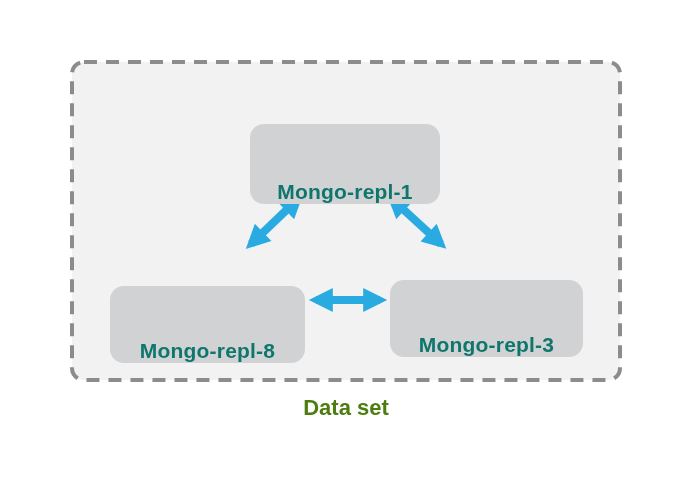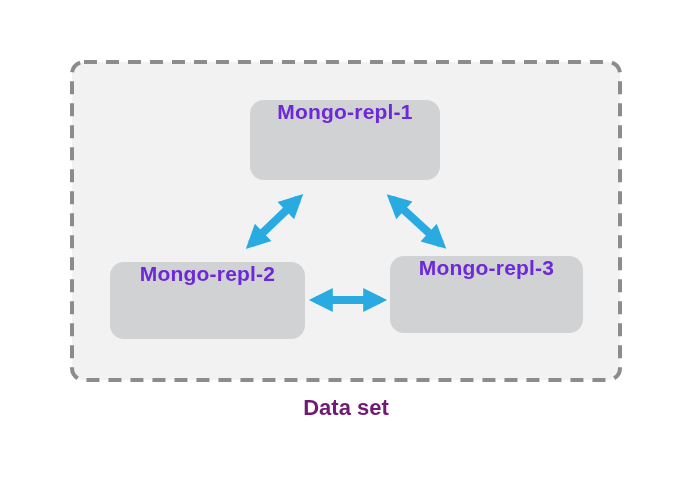--- a/index.html
+++ b/index.html
@@ -20,39 +20,40 @@
     left: 0;
     top: 0;
     width: 694px;
     height: 484px;
   }
   .node {
     position: absolute;
     background: #d1d2d3;
     border-radius: 14px;
     display: flex;
-    align-items: flex-start;
+    align-items: flex-end;
     justify-content: center;
     font-size: 21px;
     font-weight: 600;
-    color: #6d28d9;
+    color: #0f766e;
     letter-spacing: 0.2px;
+    margin-top: 24px;
   }
   .node-1 { left: 250px; top: 100px; width: 190px; height: 80px; }
   .node-2 { left: 110px; top: 262px; width: 195px; height: 77px; }
   .node-3 { left: 390px; top: 256px; width: 193px; height: 77px; }
   .container-label {
     position: absolute;
     left: 70px;
     top: 395px;
     width: 552px;
     text-align: center;
     font-size: 22px;
     font-weight: 700;
-    color: #701a75;
+    color: #4d7c0f;
   }
 </style>
 </head>
 <body>
 
 <div class="canvas">
 
   <svg class="diagram-svg" viewBox="0 0 694 484" xmlns="http://www.w3.org/2000/svg">
     <defs>
       <marker id="arrowhead" markerUnits="strokeWidth" markerWidth="3.2" markerHeight="3" viewBox="0 0 10 10" refX="7" refY="5" orient="auto-start-reverse">
@@ -67,21 +68,21 @@
     <line x1="392" y1="199" x2="441" y2="244" stroke="#29ABE2" stroke-width="8" stroke-linecap="butt" marker-start="url(#arrowhead)" marker-end="url(#arrowhead)"></line>
 
     <line x1="316" y1="300" x2="380" y2="300" stroke="#29ABE2" stroke-width="8" stroke-linecap="butt" marker-start="url(#arrowhead)" marker-end="url(#arrowhead)"></line>
   </svg>
 
   <div class="node node-1">
     <span>Mongo-repl-1</span>
   </div>
 
   <div class="node node-2">
-    <span>Mongo-repl-2</span>
+    <span>Mongo-repl-8</span>
   </div>
 
   <div class="node node-3">
     <span>Mongo-repl-3</span>
   </div>
 
   <div class="container-label">Data set</div>
 
 </div>
 

